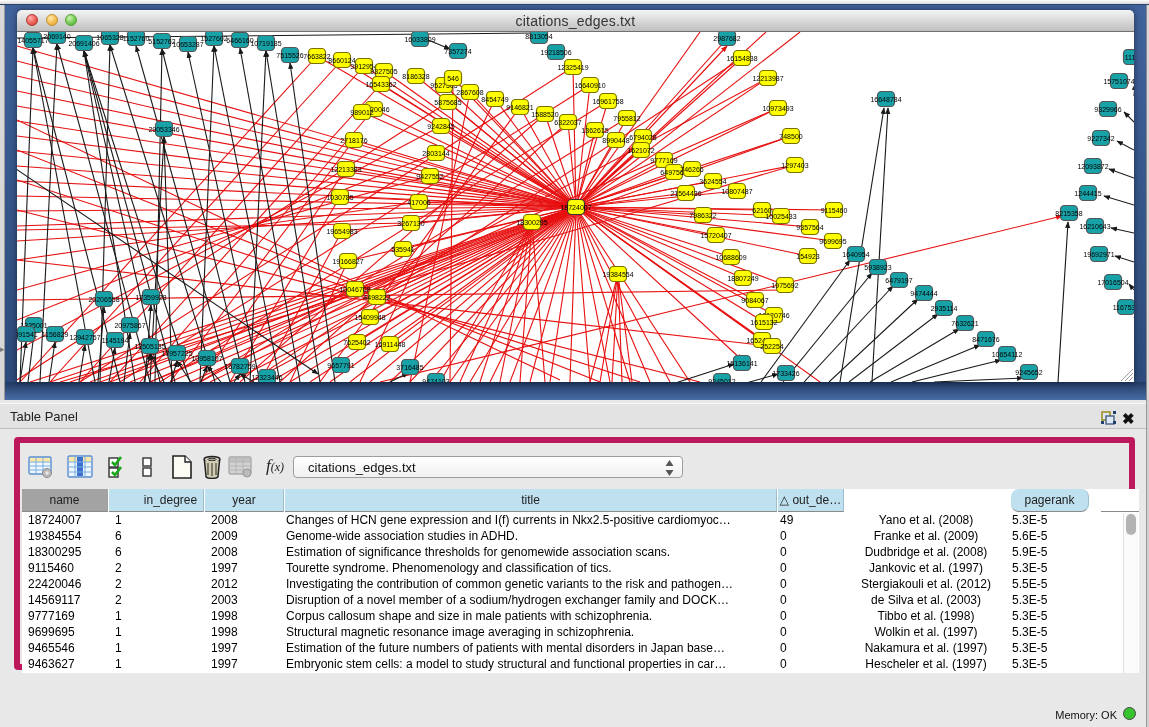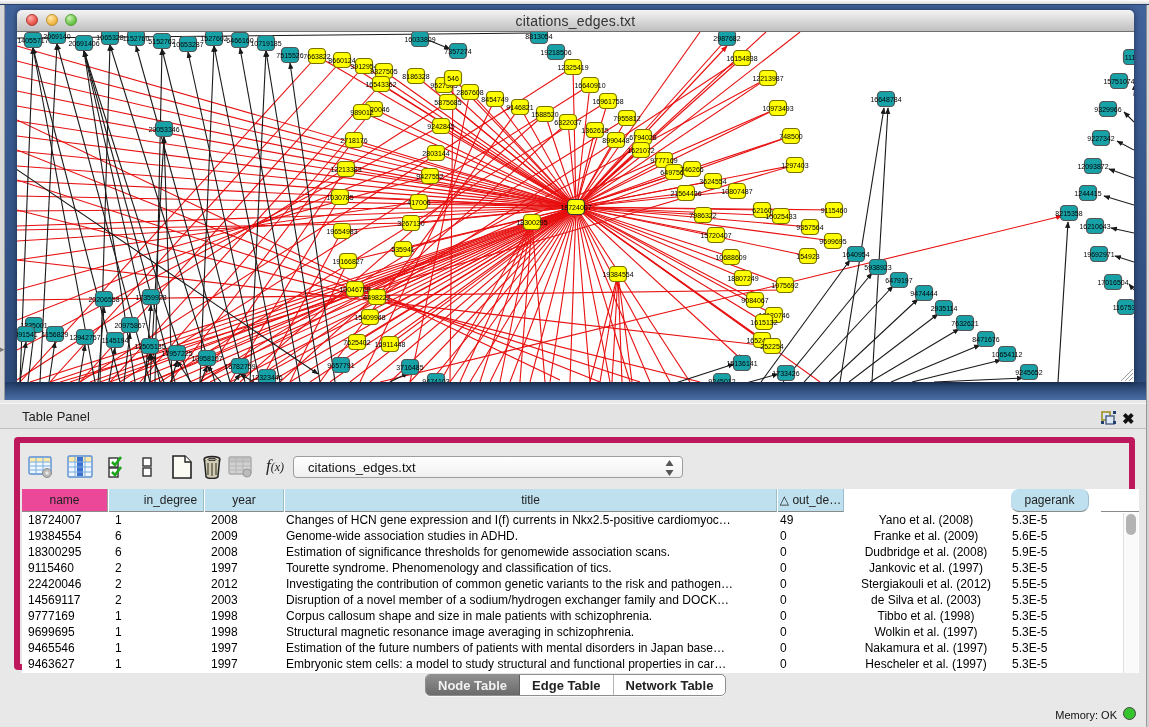--- a/index.html
+++ b/index.html
@@ -14,21 +14,21 @@
 #titlebar { position:relative; height:22px; background:linear-gradient(#f4f4f4,#bfbfbf); border-radius:5px 5px 0 0; border-bottom:1px solid #707070; }
 #titlebar .title { position:absolute; left:0; right:0; top:3px; text-align:center; font-size:14px; color:#333; letter-spacing:0.2px; }
 .tl { position:absolute; top:4px; width:12px; height:12px; border-radius:50%; }
 #tl1 { left:9px; background:radial-gradient(circle at 35% 30%, #ffb2ac, #ec5f55 55%, #c33c32); border:1px solid #b23734;}
 #tl2 { left:28.5px; background:radial-gradient(circle at 35% 30%, #ffe9b0, #f5bd4f 55%, #d49a2e); border:1px solid #c0922f;}
 #tl3 { left:48px; background:radial-gradient(circle at 35% 30%, #cdf3b6, #75cb53 55%, #4da730); border:1px solid #55a135;}
 #canvas { position:absolute; left:0px; top:22px; width:1117px; height:350px; background:#fff; }
 
 #bottom { position:absolute; left:0; top:400px; width:1149px; height:327px; background:#e8e8e8; }
 #tp-bar { position:absolute; left:0; top:3px; width:1149px; height:26px; background:#e3e3e3; border-top:1px solid #f8f8f8; border-bottom:1px solid #c0c0c0; }
-#tp-bar .lbl { position:absolute; left:10px; top:5px; font-size:13px; color:#222;margin-left:12px; }
+#tp-bar .lbl { position:absolute; left:10px; top:5px; font-size:13px; color:#222; }
 #tp-x { position:absolute; left:1122px; top:6px; font-size:15px; font-weight:bold; color:#111; }
 #container { position:absolute; left:14px; top:37px; width:1121px; height:233px; border:6px solid #be185d; border-radius:4px; background:#e8e8e8; }
 #toolbar { position:absolute; left:0; top:10px; height:30px; width:100%; }
 .ticon { position:absolute; top:2px; }
 #dropdown { position:absolute; left:273px; top:3px; width:390px; height:22px; border:1px solid #9d9d9d; border-radius:4px; background:linear-gradient(#ffffff,#f0f0f0); }
 #dropdown .txt { position:absolute; left:14px; top:3px; font-size:13px; color:#111; }
 #thead { position:absolute; left:2px; top:46px; width:1117px; height:24px; background:#fff; }
 .hcell { position:absolute; top:0; height:23px; border-right:1px solid #9dbecd; background:#bfe0ef; font-size:12px; color:#222; text-align:center; line-height:23px; border-bottom:1px solid #8a8a8a; }
 #tbody { position:absolute; left:2px; top:70px; width:1117px; height:160px; background:#fff; font-size:12px; color:#000; }
 .trow { position:relative; height:16px; line-height:15px; white-space:nowrap; }
@@ -634,21 +634,21 @@
       <div class="ticon" style="left:246px; top:3px; font-family:'Liberation Serif',serif; font-style:italic; font-size:17px; color:#222;">f<span style="font-size:12px">(x)</span></div>
       <div id="dropdown">
             <span class="txt">citations_edges.txt</span>
         <svg style="position:absolute;right:8px;top:3px" width="9" height="16" viewBox="0 0 9 16">
               <path d="M4.5 0 L8.5 6 H0.5 z" fill="#555"></path>
               <path d="M4.5 16 L8.5 10 H0.5 z" fill="#555"></path>
             </svg>
       </div>
     </div>
     <div id="thead">
-      <div class="hcell" style="left:0px; width:86px; background:#ec4899; border-right:1px solid #a0a0a0;">name</div>
+      <div class="hcell" style="left:0px; width:86px; background:#a3a3a3; border-right:1px solid #a0a0a0;">name</div>
       <div class="hcell" style="left:87px; width:95px;padding-left:29px;">in_degree</div>
       <div class="hcell" style="left:183px; width:79px;">year</div>
       <div class="hcell" style="left:263px; width:492px;text-align:center;">title</div>
       <div class="hcell" style="left:756px; width:66px;">△ out_de…</div>
       <div class="hcell" style="left:823px; width:165px;margin-top:28px;">short</div>
       <div class="hcell" style="left:989px; width:78px;border-radius:8px;">pagerank</div>
       <div class="hcell" style="left:1079px; width:38px; background:#fff; border-right:none;"></div>
     </div>
     <div id="tbody">
 <div class="trow">
@@ -739,21 +739,16 @@
             <span class="c3">Embryonic stem cells: a model to study structural and functional properties in car…</span>
             <span class="c4">0</span>
             <span class="c5">Hescheler et al. (1997)</span>
             <span class="c6">5.3E‑5</span>
           </div>
     </div>
     <div id="vscroll">
           <div id="vthumb"></div>
         </div>
   </div>
-  <div id="tabs">
-        <div class="tab sel">Node Table</div>
-        <div class="tab">Edge Table</div>
-        <div class="tab">Network Table</div>
-      </div>
   <div id="status">Memory: OK</div>
   <div id="memdot"></div>
   <div id="rstrip2"></div>
 </div>
 </div>
 </body></html>

